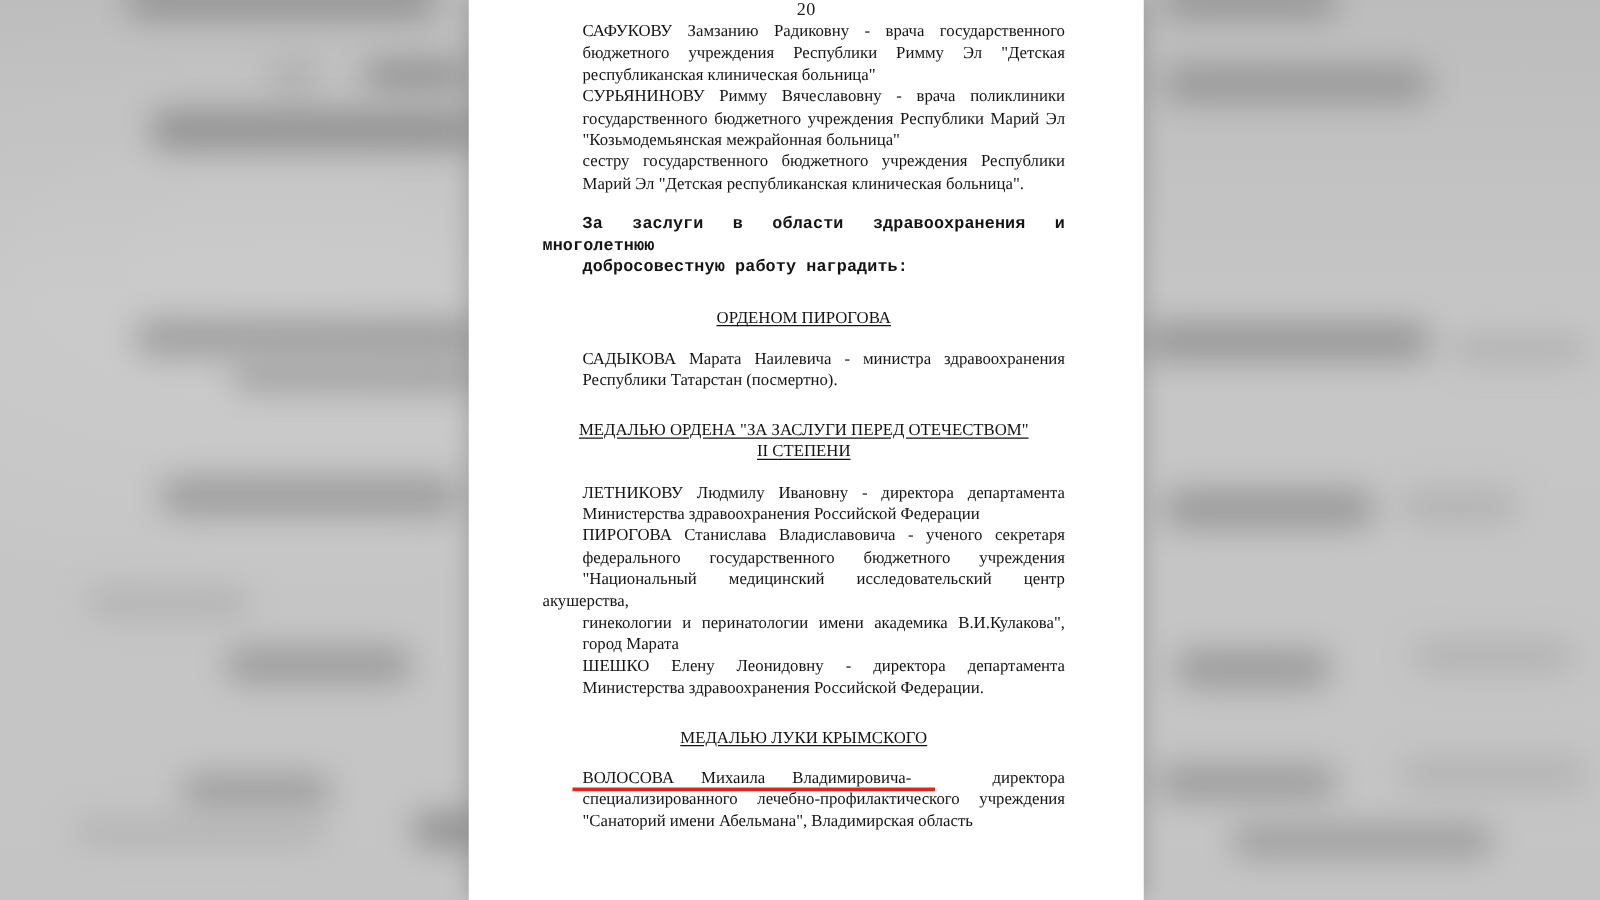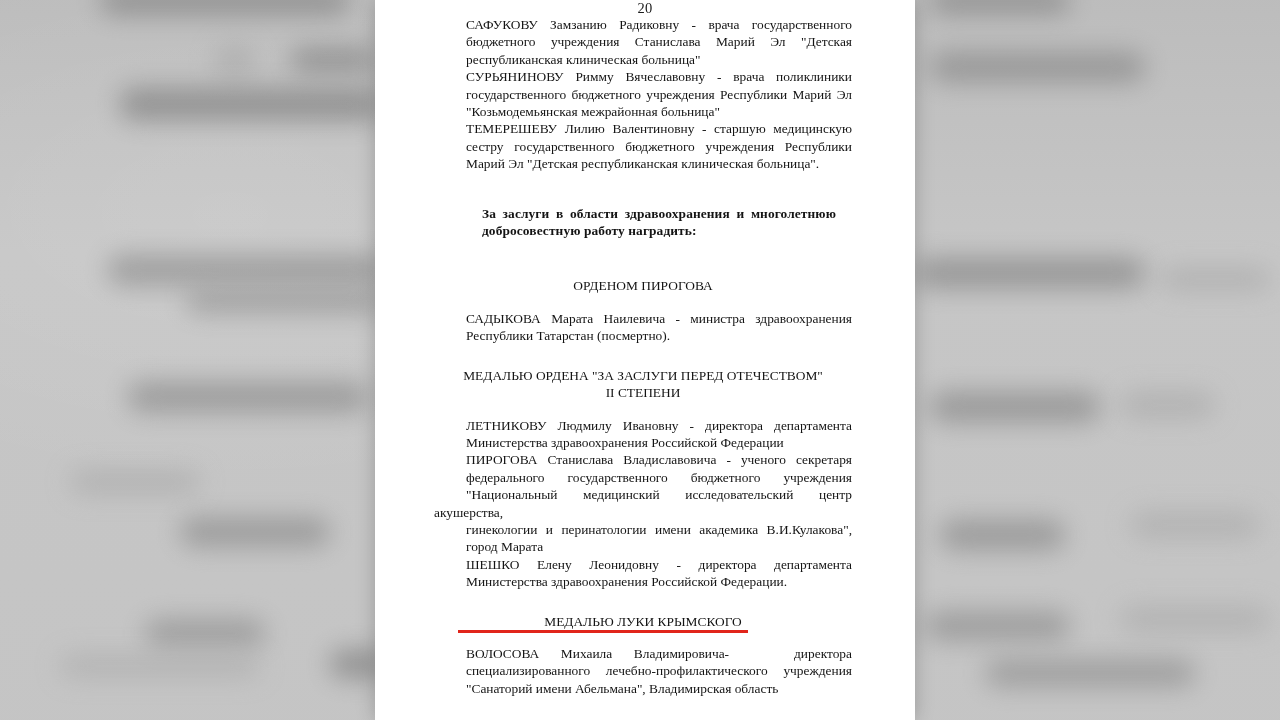--- a/index.html
+++ b/index.html
@@ -84,35 +84,37 @@
     hyphens: none;
   }
 
   p.para {
     margin: 0;
     text-indent: 32px;
     text-align: justify;
   }
 
   .bold-note {
-    margin: 16px;
+    margin: 0;
     padding-top: 16px;
     text-indent: 32px;
     font-weight: bold;
     text-align: justify;
     letter-spacing: 0.1px;
+    font-family: Liberation Mono, monospace;
   }
 
   .heading {
     margin: 0;
     padding-top: 22px;
     text-align: center;
     text-indent: 0;
   }
   .heading span.u {
+    text-decoration: underline;
     text-underline-offset: 2px;
     margin-top: 42px;
   }
   .heading.two-line {
     line-height: 17.4px;
   }
   .after-heading {
     padding-top: 15px;
   }
   .red-underline {
@@ -176,32 +178,31 @@
   </div>
 
   <div class="page">
 
     <div class="page-number">20</div>
 
     <div class="body-text">
 
       <p class="para">
         <span class="ln indent">САФУКОВУ Замзанию Радиковну - врача государственного</span>
-        <span class="ln">бюджетного учреждения Станислава Марий Эл "Детская</span>
+        <span class="ln">бюджетного учреждения Республики Римму Эл "Детская</span>
         <span class="ln last">республиканская клиническая больница"</span>
       </p>
 
       <p class="para">
         <span class="ln indent">СУРЬЯНИНОВУ Римму Вячеславовну - врача поликлиники</span>
         <span class="ln">государственного бюджетного учреждения Республики Марий Эл</span>
         <span class="ln last">"Козьмодемьянская межрайонная больница"</span>
       </p>
 
       <p class="para">
-        <span class="ln indent">ТЕМЕРЕШЕВУ Лилию Валентиновну - старшую медицинскую</span>
         <span class="ln">сестру государственного бюджетного учреждения Республики</span>
         <span class="ln last">Марий Эл "Детская республиканская клиническая больница".</span>
       </p>
 
       <p class="bold-note">
         <span class="ln indent">За заслуги в области здравоохранения и многолетнюю</span>
         <span class="ln last">добросовестную работу наградить:</span>
       </p>
 
       <p class="heading">

